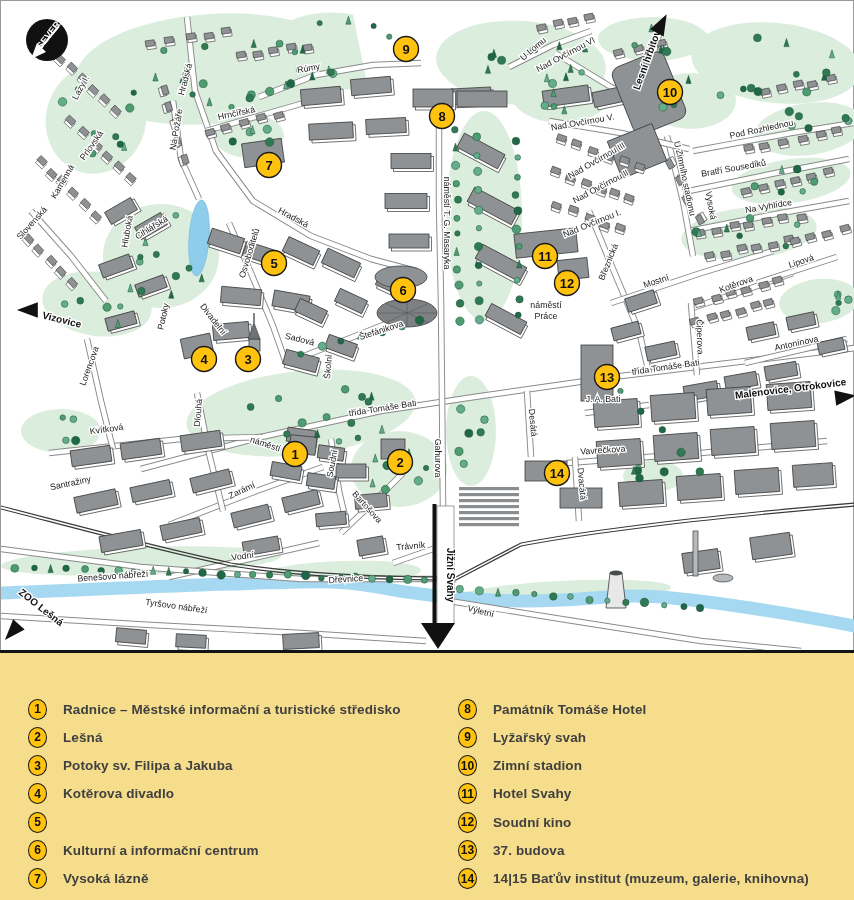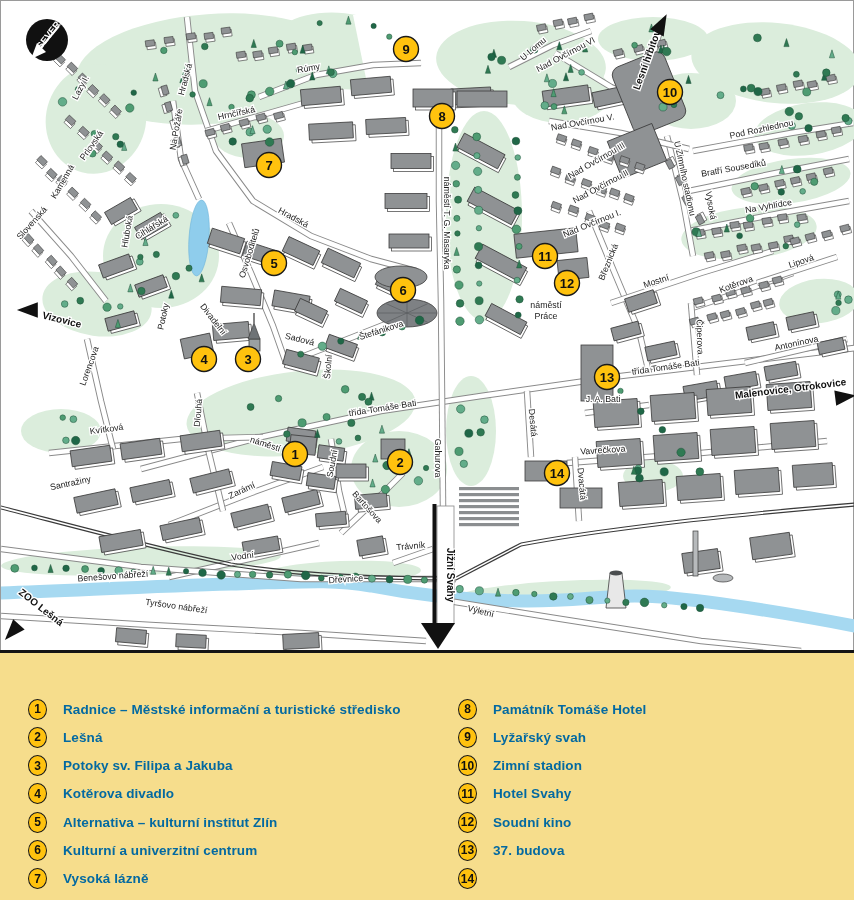--- a/index.html
+++ b/index.html
@@ -8,21 +8,21 @@
   #map-svg{display:block;width:854px;height:650px;}
   #legend{position:absolute;left:0;top:650px;width:854px;height:250px;box-sizing:border-box;
           background:#F6DD8C;border-top:3px solid #141414;}
   .legend-col{position:absolute;top:46px;display:flex;flex-direction:column;}
   #legend-col-left{left:28px;}
   #legend-col-right{left:458px;}
   .legend-item{display:flex;align-items:center;height:20px;margin-bottom:8.3px;}
   .legend-badge{flex:0 0 auto;width:19px;height:21px;border-radius:50%;background:#FFC20E;
                 border:1.6px solid #181818;color:#111;font-weight:bold;font-size:12px;
                 display:flex;align-items:center;justify-content:center;box-sizing:border-box;}
-  .legend-label{margin-left:16px;font-size:13.5px;font-weight:bold;color:#0369a1;white-space:nowrap;letter-spacing:0.1px;}
+  .legend-label{margin-left:16px;font-size:13.5px;font-weight:bold;color:#404040;white-space:nowrap;letter-spacing:0.1px;}
   text{font-family:"Liberation Sans",sans-serif;}
 </style>
 </head>
 <body>
 
 <div id="map-wrap">
   <svg id="map-svg" viewBox="0 0 854 650">
       <ellipse cx="210" cy="68" rx="135" ry="55" fill="#DBEDDC" transform="rotate(-4 210 68)"></ellipse>
       <ellipse cx="340" cy="50" rx="70" ry="38" fill="#DBEDDC" transform="rotate(6 340 50)"></ellipse>
       <ellipse cx="520" cy="62" rx="85" ry="42" fill="#DBEDDC" transform="rotate(4 520 62)"></ellipse>
@@ -1364,25 +1364,24 @@
       <div class="legend-item">
         <div class="legend-badge">3</div>
         <div class="legend-label">Potoky sv. Filipa a Jakuba</div>
       </div>
       <div class="legend-item">
         <div class="legend-badge">4</div>
         <div class="legend-label">Kotěrova divadlo</div>
       </div>
       <div class="legend-item">
         <div class="legend-badge">5</div>
-        <div class="legend-label">Alternativa – kulturní institut Zlín</div>
       </div>
       <div class="legend-item">
         <div class="legend-badge">6</div>
-        <div class="legend-label">Kulturní a univerzitní centrum</div>
+        <div class="legend-label">Kulturní a informační centrum</div>
       </div>
       <div class="legend-item">
         <div class="legend-badge">7</div>
         <div class="legend-label">Vysoká lázně</div>
       </div>
     </div>
   <div class="legend-col" id="legend-col-right">
       <div class="legend-item">
         <div class="legend-badge">8</div>
         <div class="legend-label">Památník Tomáše Hotel</div>
@@ -1402,15 +1401,16 @@
       <div class="legend-item">
         <div class="legend-badge">12</div>
         <div class="legend-label">Soudní kino</div>
       </div>
       <div class="legend-item">
         <div class="legend-badge">13</div>
         <div class="legend-label">37. budova</div>
       </div>
       <div class="legend-item">
         <div class="legend-badge">14</div>
+        <div class="legend-label">14|15 Baťův institut (muzeum, galerie, knihovna)</div>
       </div>
     </div>
 </div>
 
 </body></html>

